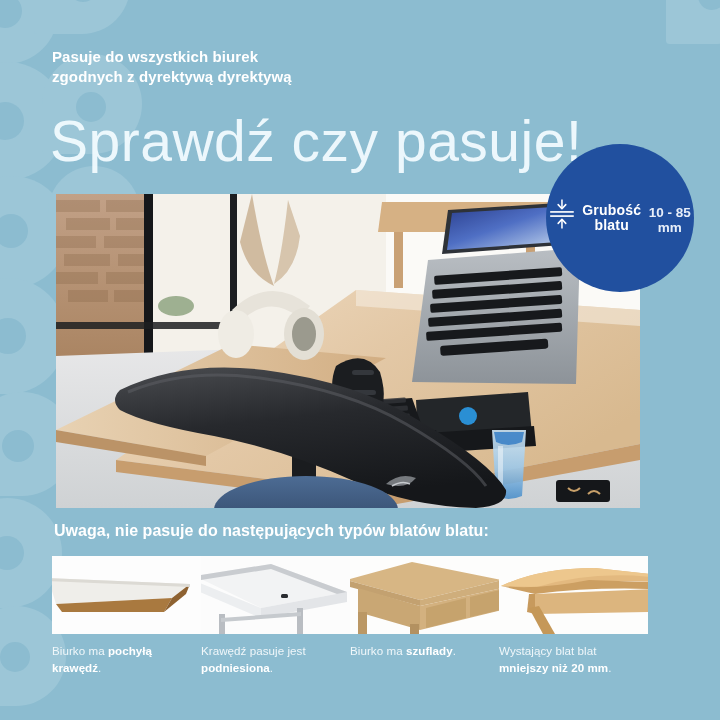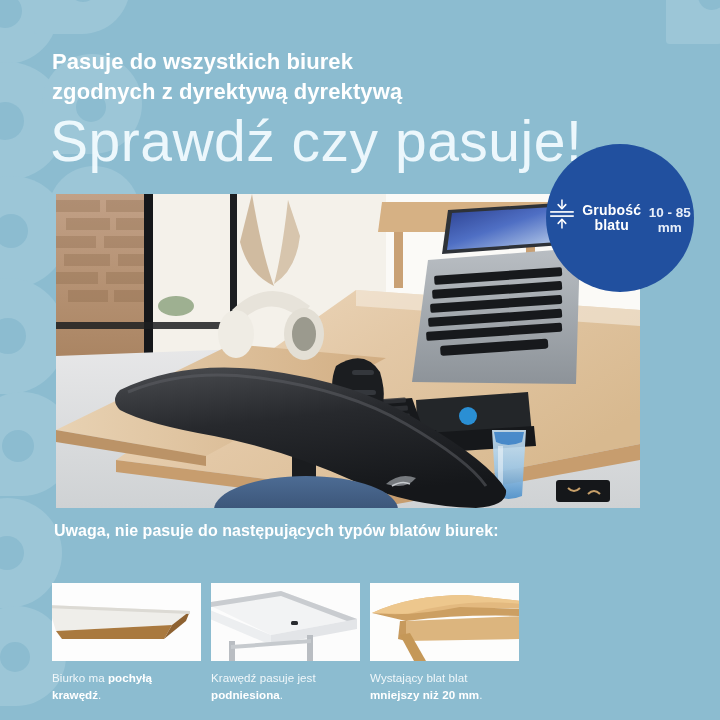--- a/index.html
+++ b/index.html
@@ -41,21 +41,21 @@
     border-radius: 50%;
     background: #8cbcd0;
   }
 
   
   .kicker {
     position: absolute;
     left: 52px;
     top: 47px;
     width: 440px;
-    font-size: 22px;
+    font-size: 15px;
     font-weight: bold;
     line-height: 1.36;
     color: #ffffff;
     letter-spacing: 0.1px;
   }
   .headline {
     position: absolute;
     left: 50px;
     top: 110px;
     font-size: 57px;
@@ -122,22 +122,20 @@
     color: #ffffff;
     letter-spacing: .05px;
   }
 
   .thumbs {
     position: absolute;
     left: 52px;
     top: 556px;
     width: 620px;
     display: flex;
-    gap: 10px;
-    margin-top: 27px;
   }
   .thumb-card {
     width: 149px;
   }
   .thumb-img {
     width: 149px;
     height: 78px;
     overflow: hidden;
     background: #ffffff;
   }
@@ -346,21 +344,21 @@
       <path d="M17.5 9.5 L23 15.5 L28.5 9.5" fill="none" stroke="#ffffff" stroke-width="2.2" stroke-linecap="round" stroke-linejoin="round"></path>
       <line x1="6" y1="20" x2="40" y2="20" stroke="#ffffff" stroke-width="2.4"></line>
       <line x1="6" y1="26" x2="40" y2="26" stroke="#ffffff" stroke-width="2.4"></line>
       <line x1="23" y1="44" x2="23" y2="32" stroke="#ffffff" stroke-width="2.2"></line>
       <path d="M17.5 36.5 L23 30.5 L28.5 36.5" fill="none" stroke="#ffffff" stroke-width="2.2" stroke-linecap="round" stroke-linejoin="round"></path>
     </svg>
     <div class="badge-title">Grubość blatu</div>
     <div class="badge-value">10 - 85 mm</div>
   </div>
 
-  <div class="warning-heading">Uwaga, nie pasuje do następujących typów blatów biurek:</div>
+  <div class="warning-heading">Uwaga, nie pasuje do następujących typów blatów blatu:</div>
 
   <div class="thumbs">
 
     <div class="thumb-card">
       <div class="thumb-img">
         <svg viewBox="0 0 149 78" preserveAspectRatio="xMidYMid slice">
           <rect width="149" height="78" fill="#fdfdfd"></rect>
           <path d="M-4 22 L138 28 L120 42 L4 48 Z" fill="#efeeea"></path>
           <path d="M4 48 L120 42 L112 56 L10 56 Z" fill="#a9793f"></path>
           <path d="M120 42 L138 28 L134 38 L112 56 Z" fill="#8e6231"></path>
@@ -384,20 +382,39 @@
           <rect x="18" y="58" width="6" height="22" fill="#b9bdc2"></rect>
           <rect x="96" y="52" width="6" height="26" fill="#b9bdc2"></rect>
           <path d="M20 62 L100 56 L100 60 L20 66 Z" fill="#c6cace"></path>
         </svg>
       </div>
       <div class="thumb-caption">
         <span>Krawędź pasuje jest </span><b>podniesiona</b><span>.</span>
       </div>
     </div>
 
+    <div class="thumb-card">
+      <div class="thumb-img">
+        <svg viewBox="0 0 149 78" preserveAspectRatio="xMidYMid slice">
+          <rect width="149" height="78" fill="#fdfdfc"></rect>
+          <path d="M-4 24 L62 6 L152 24 L70 44 Z" fill="#d7b684"></path>
+          <path d="M-4 24 L70 44 L70 50 L-4 30 Z" fill="#c3a170"></path>
+          <path d="M70 44 L152 24 L152 32 L70 50 Z" fill="#cfae7c"></path>
+          <path d="M8 32 L70 50 L70 74 L8 56 Z" fill="#c9a774"></path>
+          <path d="M70 50 L152 32 L152 54 L70 74 Z" fill="#d3b17f"></path>
+          <path d="M76 52 L116 42 L116 62 L76 72 Z" fill="#c6a36d"></path>
+          <path d="M120 41 L150 34 L150 54 L120 61 Z" fill="#c6a36d"></path>
+          <rect x="8" y="56" width="9" height="24" fill="#bb9865"></rect>
+          <rect x="60" y="68" width="9" height="12" fill="#b39160"></rect>
+        </svg>
+      </div>
+      <div class="thumb-caption">
+        <span>Biurko ma </span><b>szuflady</b><span>.</span>
+      </div>
+    </div>
 
     <div class="thumb-card">
       <div class="thumb-img">
         <svg viewBox="0 0 149 78" preserveAspectRatio="xMidYMid slice">
           <rect width="149" height="78" fill="#fdfdfc"></rect>
           <path d="M2 30 Q40 12 96 12 L152 18 L152 26 Q90 22 40 34 Z" fill="#e3b97f"></path>
           <path d="M2 30 Q40 12 96 12 L152 18 L152 21 Q92 15 38 31 Z" fill="#edc78d"></path>
           <path d="M2 30 Q40 34 90 24 L152 26 L152 33 Q92 31 36 38 Z" fill="#cc9f62"></path>
           <path d="M36 38 L152 33 L152 56 L36 58 Z" fill="#dcb57e"></path>
           <path d="M36 38 L36 58 L28 56 L30 38 Z" fill="#c79a5d"></path>

